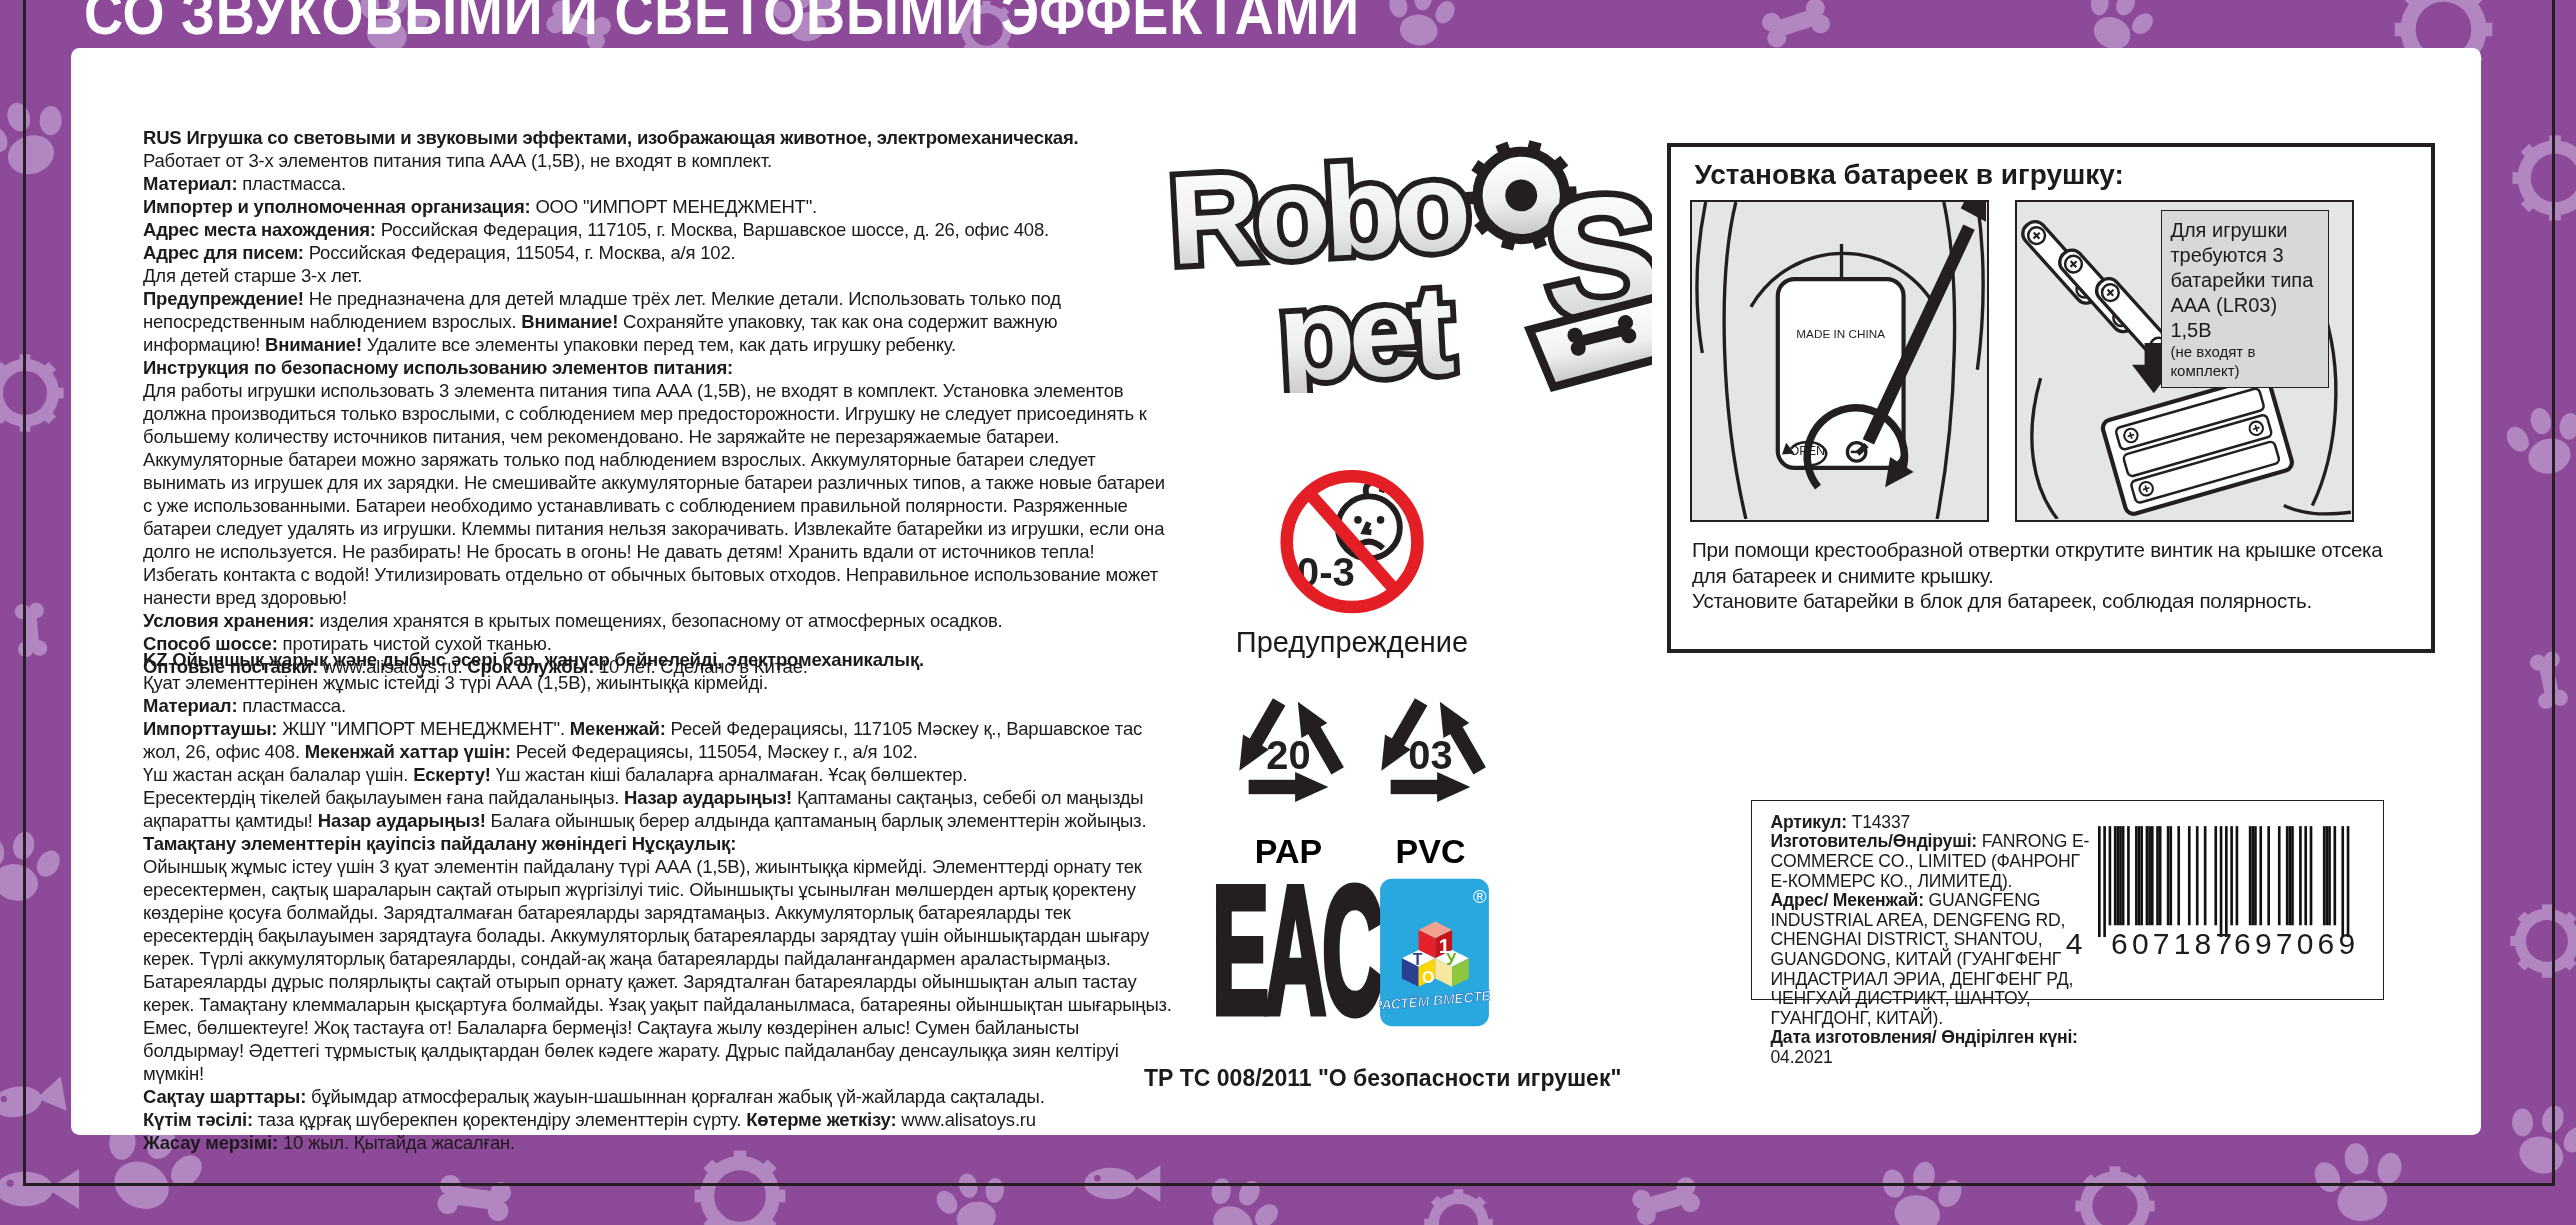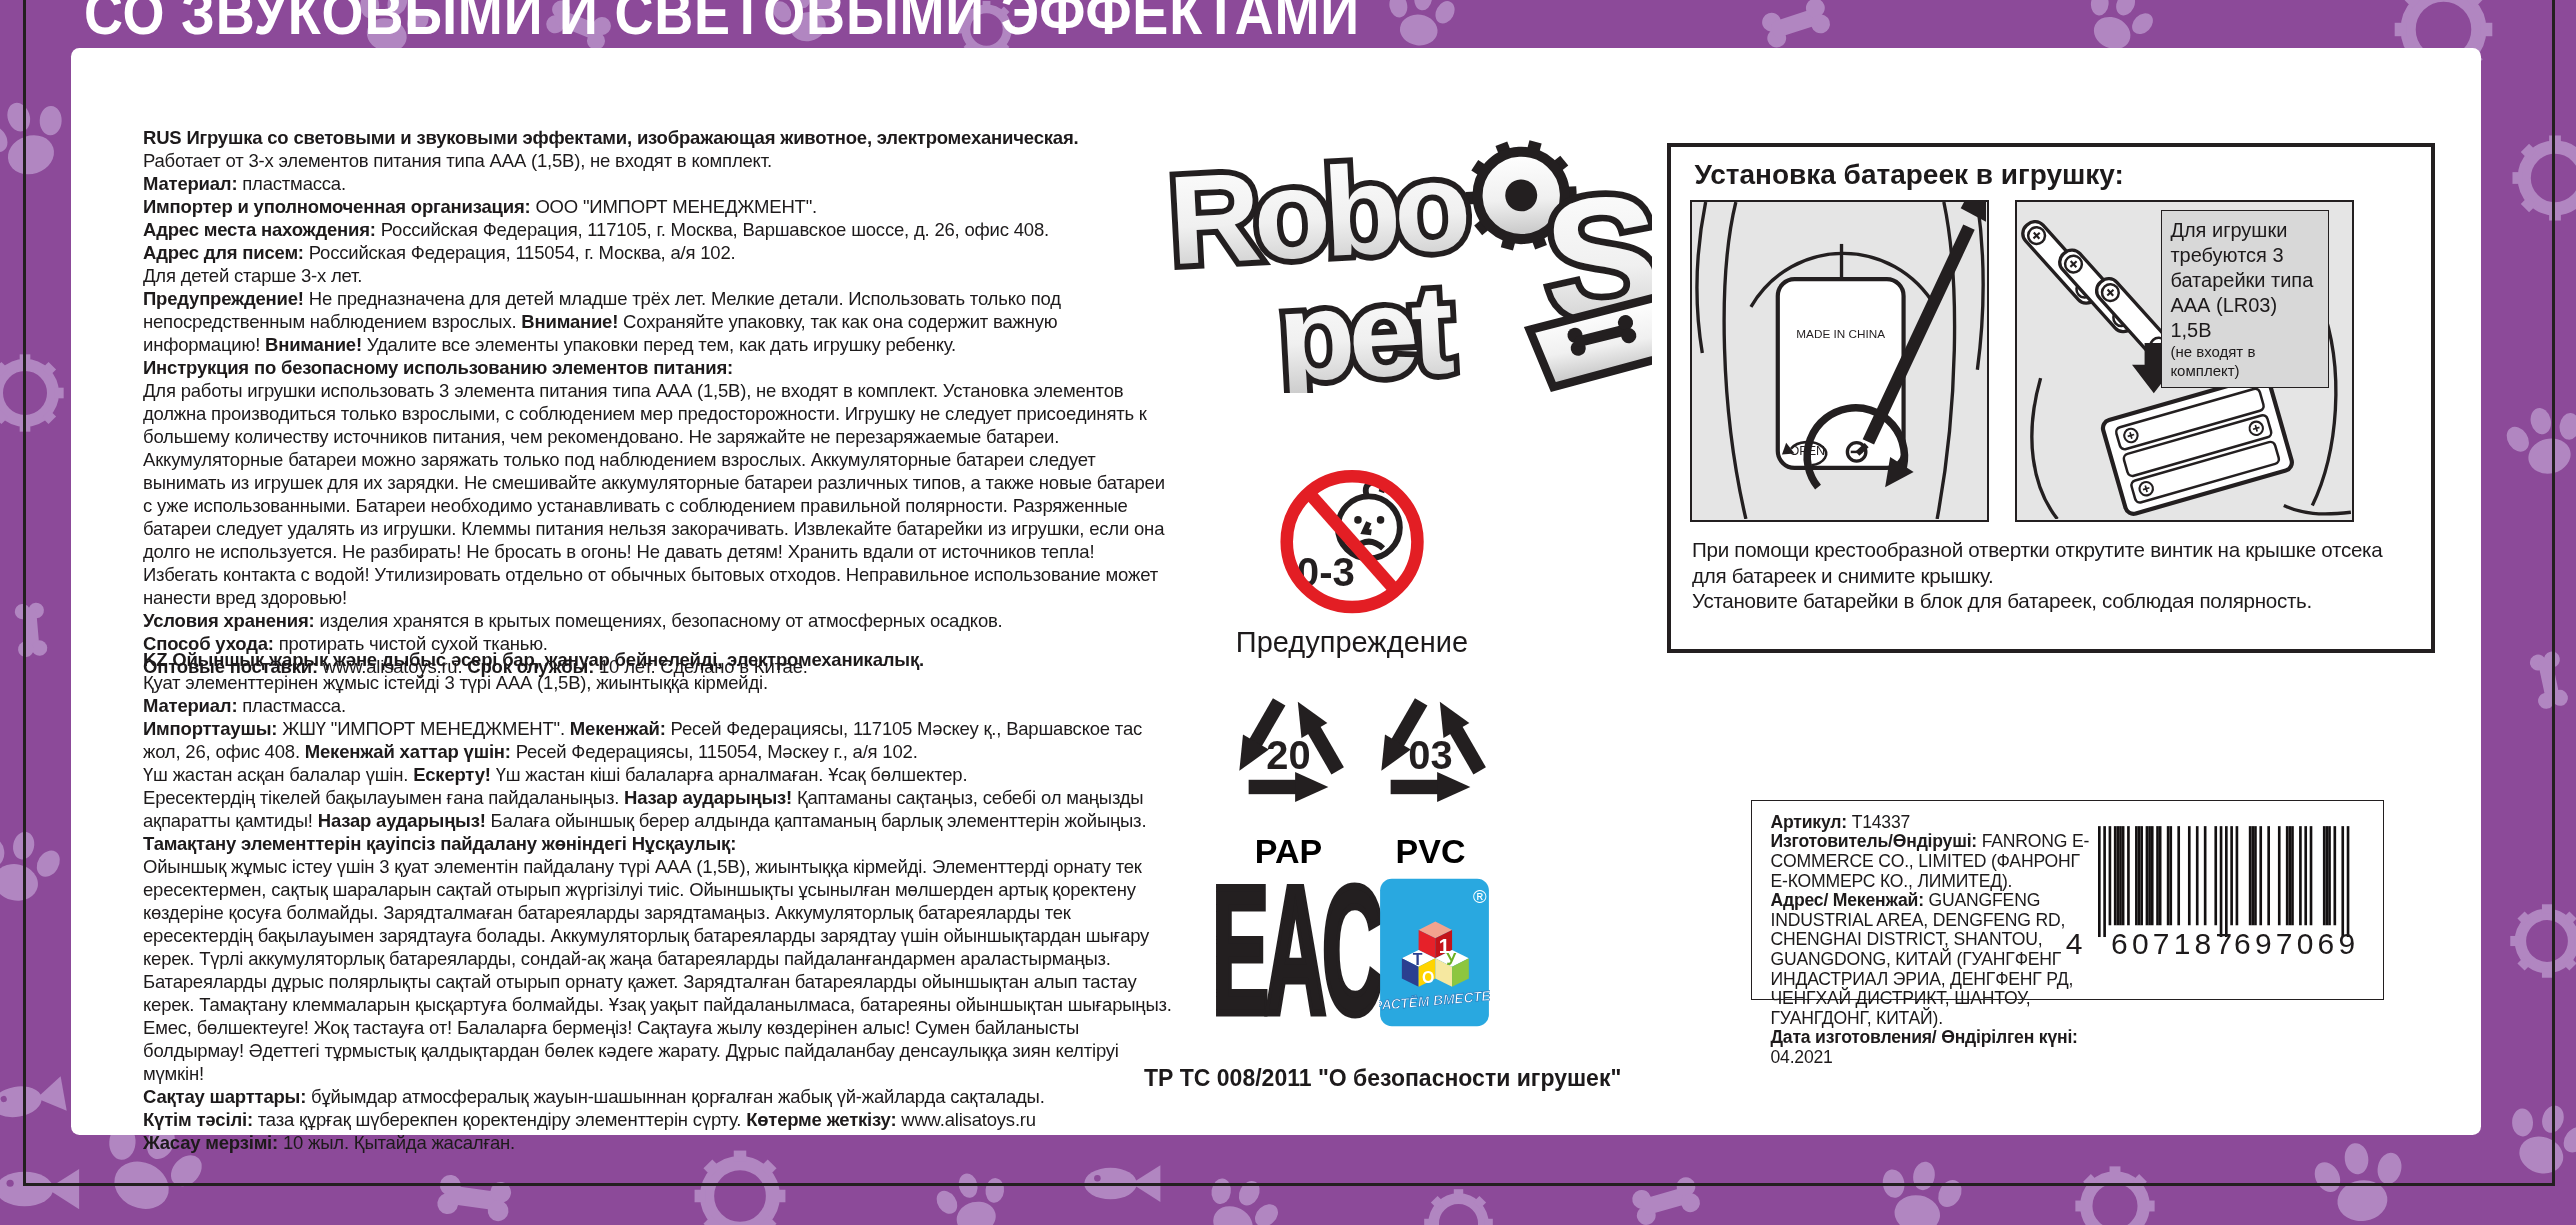--- a/index.html
+++ b/index.html
@@ -332,21 +332,21 @@
       <div class="para"><span>Работает от 3-х элементов питания типа ААА (1,5В), не входят в комплект.</span></div>
       <div class="para"><b>Материал:</b><span> пластмасса.</span></div>
       <div class="para"><b>Импортер и уполномоченная организация:</b><span> ООО "ИМПОРТ МЕНЕДЖМЕНТ".</span></div>
       <div class="para"><b>Адрес места нахождения:</b><span> Российская Федерация, 117105, г. Москва, Варшавское шоссе, д. 26, офис 408.</span></div>
       <div class="para"><b>Адрес для писем:</b><span> Российская Федерация, 115054, г. Москва, а/я 102.</span></div>
       <div class="para"><span>Для детей старше 3-х лет.</span></div>
       <div class="para"><b>Предупреждение!</b><span> Не предназначена для детей младше трёх лет. Мелкие детали. Использовать только под непосредственным наблюдением взрослых. </span><b>Внимание!</b><span> Сохраняйте упаковку, так как она содержит важную информацию! </span><b>Внимание!</b><span> Удалите все элементы упаковки перед тем, как дать игрушку ребенку.</span></div>
       <div class="para"><b>Инструкция по безопасному использованию элементов питания:</b></div>
       <div class="para"><span>Для работы игрушки использовать 3 элемента питания типа ААА (1,5В), не входят в комплект. Установка элементов должна производиться только взрослыми, с соблюдением мер предосторожности. Игрушку не следует присоединять к большему количеству источников питания, чем рекомендовано. Не заряжайте не перезаряжаемые батареи. Аккумуляторные батареи можно заряжать только под наблюдением взрослых. Аккумуляторные батареи следует вынимать из игрушек для их зарядки. Не смешивайте аккумуляторные батареи различных типов, а также новые батареи с уже использованными. Батареи необходимо устанавливать с соблюдением правильной полярности. Разряженные батареи следует удалять из игрушки. Клеммы питания нельзя закорачивать. Извлекайте батарейки из игрушки, если она долго не используется. Не разбирать! Не бросать в огонь! Не давать детям! Хранить вдали от источников тепла! Избегать контакта с водой! Утилизировать отдельно от обычных бытовых отходов. Неправильное использование может нанести вред здоровью!</span></div>
       <div class="para"><b>Условия хранения:</b><span> изделия хранятся в крытых помещениях, безопасному от атмосферных осадков.</span></div>
-      <div class="para"><b>Способ ухода:</b><span> протирать чистой сухой тканью.</span></div>
+      <div class="para"><b>Способ шоссе:</b><span> протирать чистой сухой тканью.</span></div>
       <div class="para"><b>Оптовые поставки:</b><span> www.alisatoys.ru. </span><b>Срок службы:</b><span> 10 лет. Сделано в Китае.</span></div>
     </div>
   <div class="txtcol z4" style="left:143px;top:648px;width:1031px">
       <div class="para"><b>KZ   Ойыншық жарық және дыбыс әсері бар, жануар бейнелейді, электромеханикалық.</b></div>
       <div class="para"><span>Қуат элементтерінен жұмыс істейді 3 түрі ААА (1,5В), жиынтыққа кірмейді.</span></div>
       <div class="para"><b>Материал:</b><span> пластмасса.</span></div>
       <div class="para"><b>Импорттаушы:</b><span> ЖШҮ "ИМПОРТ МЕНЕДЖМЕНТ". </span><b>Мекенжай:</b><span> Ресей Федерациясы, 117105 Мәскеу қ., Варшавское тас жол, 26, офис 408. </span><b>Мекенжай хаттар үшін:</b><span> Ресей Федерациясы, 115054, Мәскеу г., а/я 102.</span></div>
       <div class="para"><span>Үш жастан асқан балалар үшін. </span><b>Ескерту!</b><span> Үш жастан кіші балаларға арналмаған. Ұсақ бөлшектер.</span></div>
       <div class="para"><span>Ересектердің тікелей бақылауымен ғана пайдаланыңыз. </span><b>Назар аударыңыз!</b><span> Қаптаманы сақтаңыз, себебі ол маңызды ақпаратты қамтиды! </span><b>Назар аударыңыз!</b><span> Балаға ойыншық берер алдында қаптаманың барлық элементтерін жойыңыз.</span></div>
       <div class="para"><b>Тамақтану элементтерін қауіпсіз пайдалану жөніндегі Нұсқаулық:</b></div>

